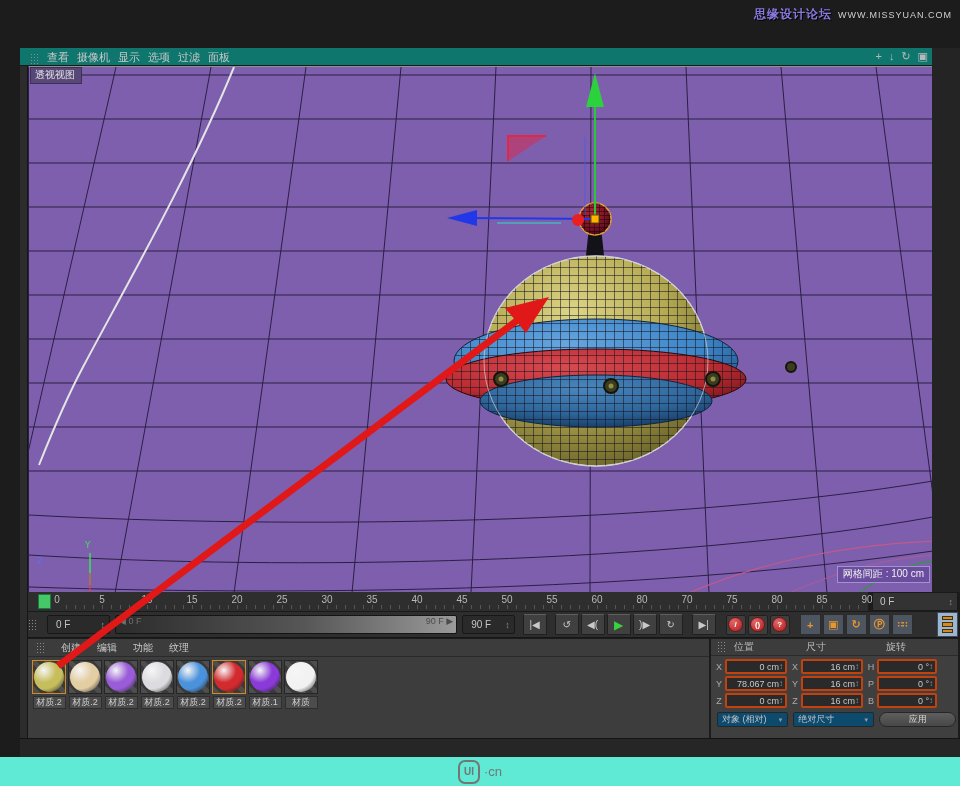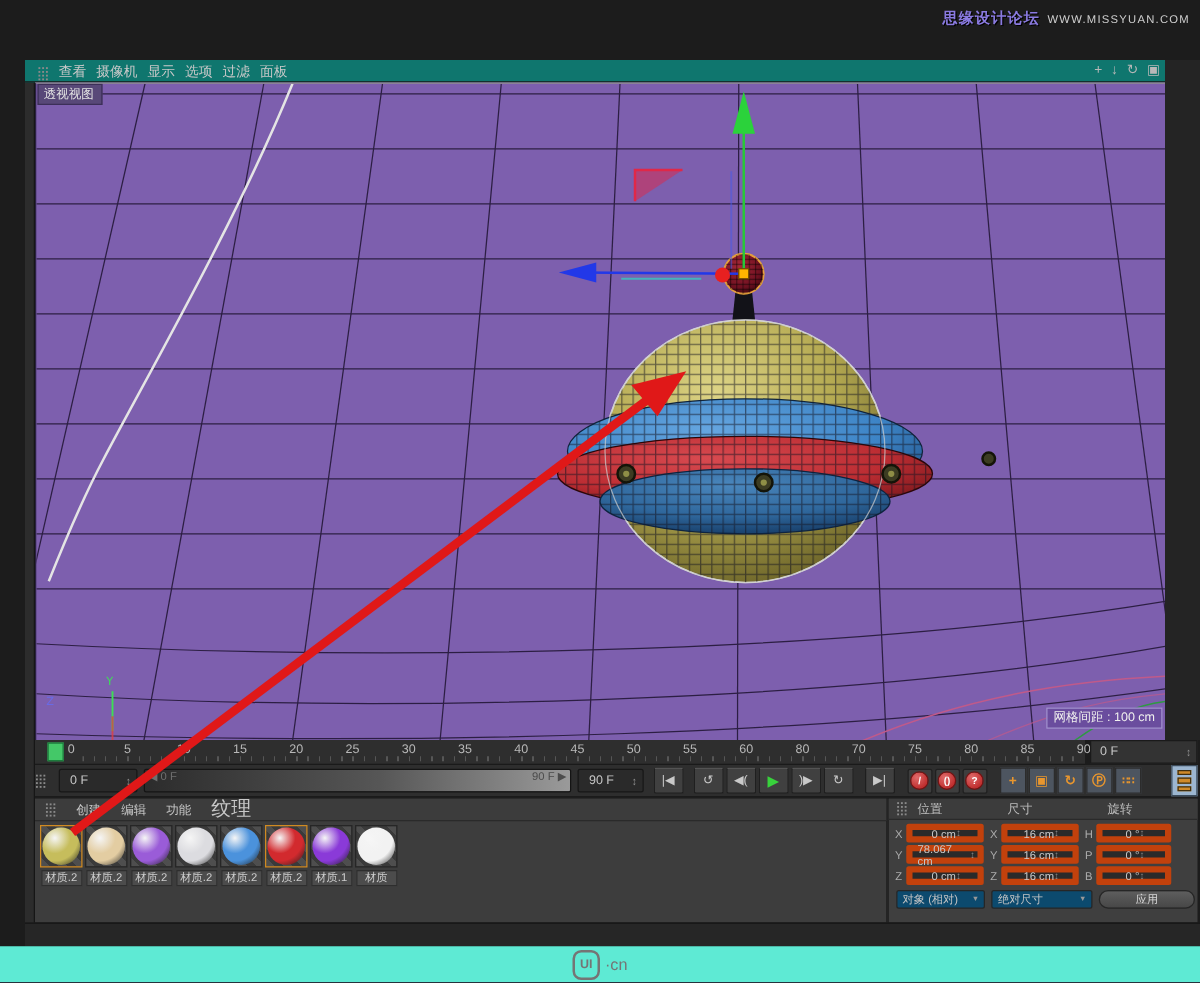--- a/index.html
+++ b/index.html
@@ -68,21 +68,21 @@
   #coord-panel { position:absolute; left:711px; top:639px; width:247px; height:99px; background:#3f3f3f; }
   #coord-head { height:17px; background:#3c3c3c; border-bottom:1px solid #2a2a2a; display:flex; align-items:center; padding-left:6px; }
   #coord-head .hdr { color:#bdbdbd; font-size:10px; }
   #coord-head .h1 { margin-left:8px; width:72px; }
   #coord-head .h2 { width:80px; }
   #coord-head .h3 { width:60px; }
   .coord-grid { display:flex; gap:4px; padding:3px 2px 0 4px; }
   .ccol { display:flex; flex-direction:column; gap:2px; }
   .crow { display:flex; align-items:center; gap:2px; }
   .ck { color:#ababab; font-size:9px; width:8px; text-align:center; }
-  .cv { width:62px; height:15px; background:#2a2a2a; border:5px solid #c2410c; border-radius:2px; color:#c8c8c8; font-size:9px; display:flex; align-items:center; justify-content:center; padding:0 2px 0 4px; }
+  .cv { width:62px; height:15px; background:#2a2a2a; border:2px solid #c2410c; border-radius:2px; color:#c8c8c8; font-size:9px; display:flex; align-items:center; justify-content:flex-end; padding:0 2px 0 4px; }
   .cv .spin { font-size:8px; }
   .ccol.c3 .cv { width:60px; }
   #coord-foot { display:flex; gap:5px; padding:4px 2px 0 6px; }
   .dropd { height:15px; background:#0c4a6e; border:1px solid #262626; border-radius:2px; color:#c4c4c4; font-size:9px; display:flex; align-items:center; justify-content:space-between; padding:0 4px; }
   .dd1 { width:74px; } .dd2 { width:84px; }
   .dd-arrow { font-size:6px; color:#999; }
   #apply-btn { width:80px; height:15px; border-radius:8px; background:linear-gradient(#5e5e5e,#474747); border:1px solid #262626; color:#d6d6d6; font-size:9px; display:flex; align-items:center; justify-content:center; }
 
   #bottomstrip { position:absolute; left:20px; top:738px; width:940px; height:19px; background:#262626; border-top:1px solid #141414; }
   #footer { position:absolute; left:0; top:757px; width:960px; height:29px; background:#5eead4; display:flex; align-items:center; justify-content:center; gap:4px; }
@@ -320,21 +320,21 @@
         <i></i>
     </div>
   </div>
 
   <div id="mat-panel">
     <div id="mat-menu">
       <span class="grip"></span>
       <span class="menu-item" style="font-size:10px;">创建</span>
       <span class="menu-item" style="font-size:10px;">编辑</span>
       <span class="menu-item" style="font-size:10px;">功能</span>
-      <span class="menu-item" style="font-size:16px;">纹理</span>
+      <span class="menu-item" style="font-size:10px;">纹理</span>
     </div>
     <div id="mat-strip">
       <div class="mat sel">
           <div class="tile">
             <div class="sphere" style="background: radial-gradient(circle at 33% 28%, rgba(255, 255, 255, 0.95) 0%, rgb(198, 189, 92) 42%, rgb(198, 189, 92) 62%, rgba(0, 0, 0, 0.6) 100%);"></div>
           </div>
           <div class="mlabel">材质.2</div>
         </div>
       <div class="mat">
           <div class="tile">

